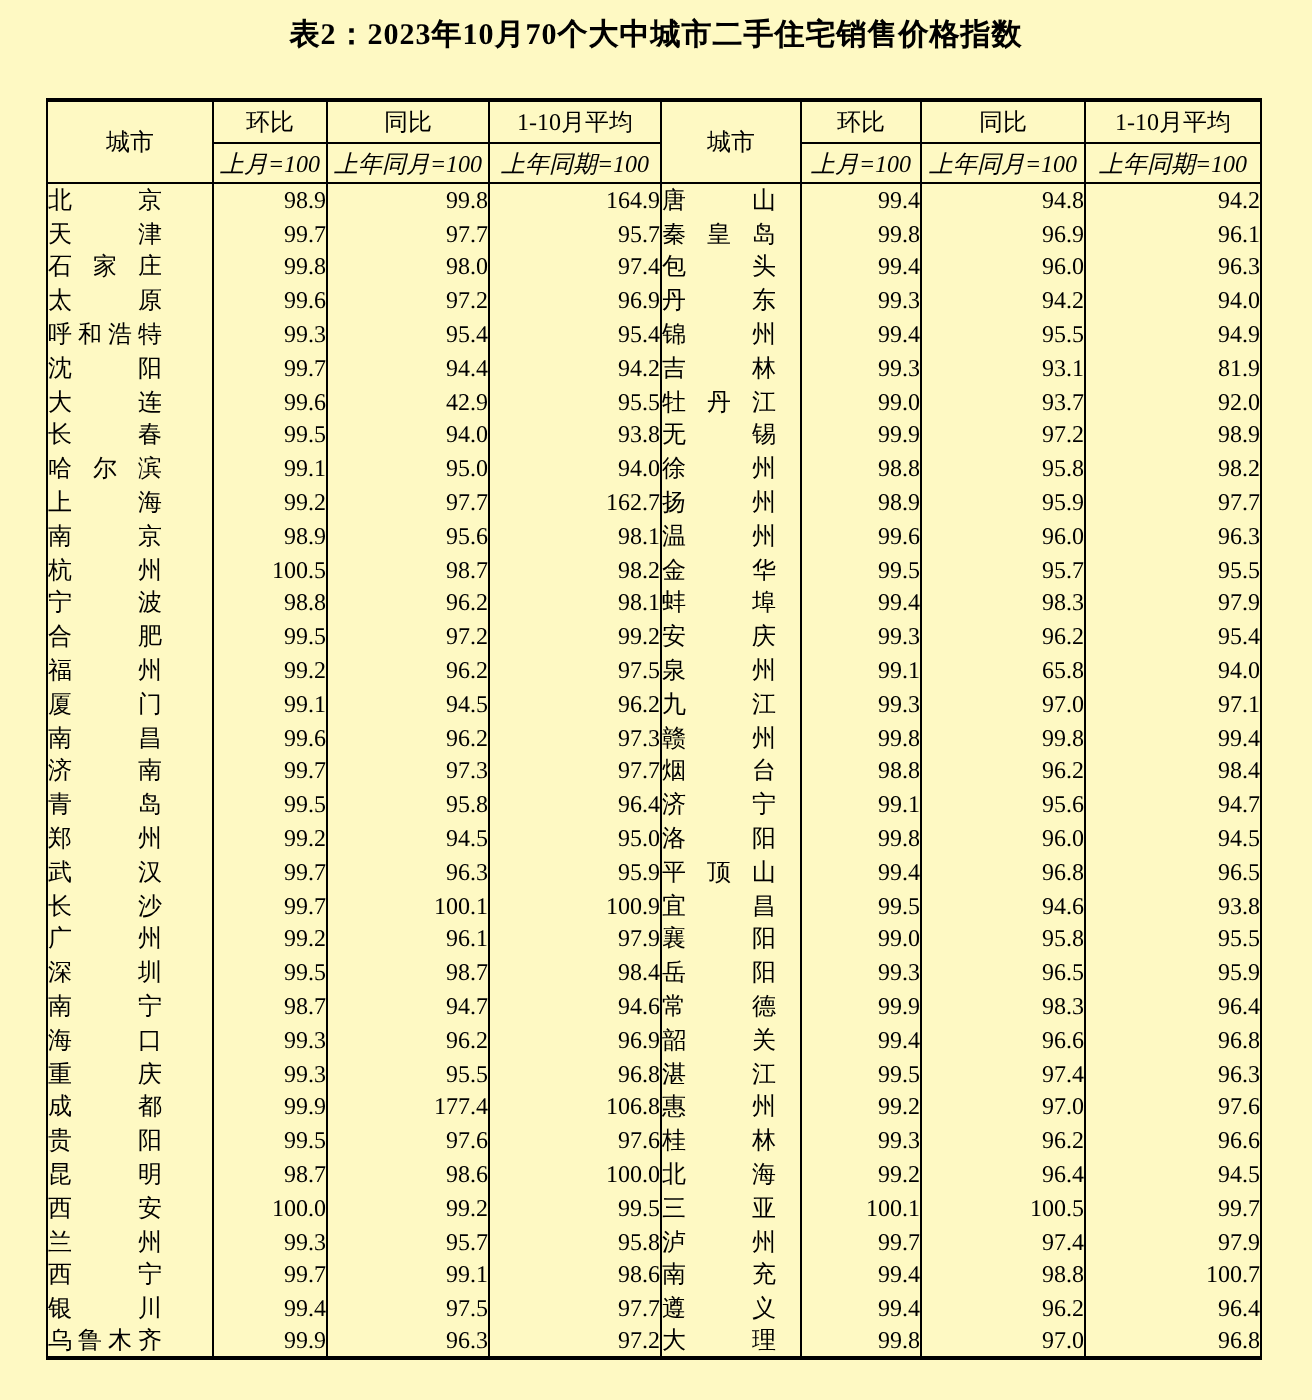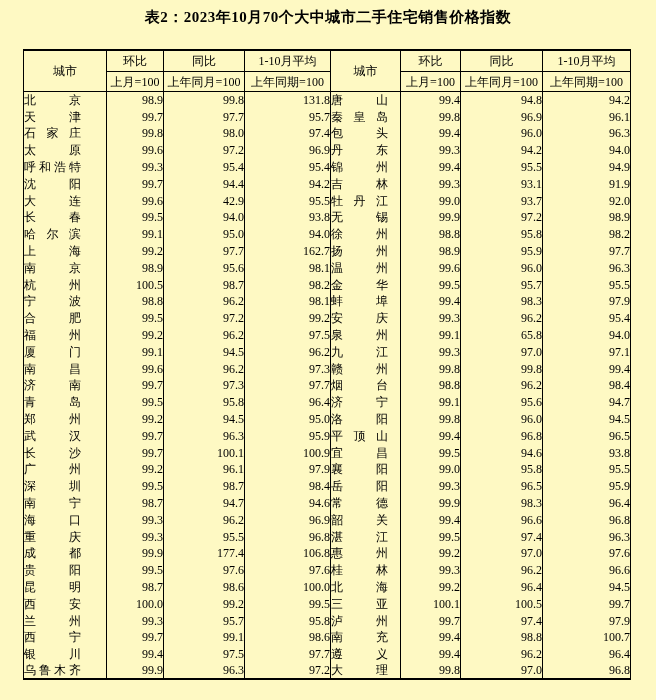--- a/index.html
+++ b/index.html
@@ -36,21 +36,21 @@
     border-right: 1px solid #000;
     padding: 0;
     font-weight: normal;
     font-size: 12px;
     line-height: 1;
     overflow: hidden;
     white-space: nowrap;
   }
   thead th { border-bottom: 1px solid #000; text-align: center; }
   thead tr.hrow1 th { height: 20px; }
-  thead tr.hrow2 th { height: 19px; }
+  thead tr.hrow2 th { height: 19px; font-style: italic; }
   tbody tr { height: 16.8px; }
   td.num { text-align: right; padding-right: 6px; }
   td.city { padding-left: 12px; }
   td.city .cityname {
     display: inline-block;
     width: 57px;
     text-align: justify;
     text-align-last: justify;
   }
 </style>
@@ -89,21 +89,21 @@
         <th>上月=100</th>
         <th>上年同月=100</th>
         <th>上年同期=100</th>
       </tr>
     </thead>
     <tbody>
         <tr>
           <td class="city"><span class="cityname">北京</span></td>
           <td class="num">98.9</td>
           <td class="num">99.8</td>
-          <td class="num">131.8</td>
+          <td class="num">164.9</td>
           <td class="city"><span class="cityname">唐山</span></td>
           <td class="num">99.4</td>
           <td class="num">94.8</td>
           <td class="num">94.2</td>
         </tr>
         <tr>
           <td class="city"><span class="cityname">天津</span></td>
           <td class="num">99.7</td>
           <td class="num">97.7</td>
           <td class="num">95.7</td>
@@ -143,21 +143,21 @@
           <td class="num">94.9</td>
         </tr>
         <tr>
           <td class="city"><span class="cityname">沈阳</span></td>
           <td class="num">99.7</td>
           <td class="num">94.4</td>
           <td class="num">94.2</td>
           <td class="city"><span class="cityname">吉林</span></td>
           <td class="num">99.3</td>
           <td class="num">93.1</td>
-          <td class="num">91.9</td>
+          <td class="num">81.9</td>
         </tr>
         <tr>
           <td class="city"><span class="cityname">大连</span></td>
           <td class="num">99.6</td>
           <td class="num">42.9</td>
           <td class="num">95.5</td>
           <td class="city"><span class="cityname">牡丹江</span></td>
           <td class="num">99.0</td>
           <td class="num">93.7</td>
           <td class="num">92.0</td>

